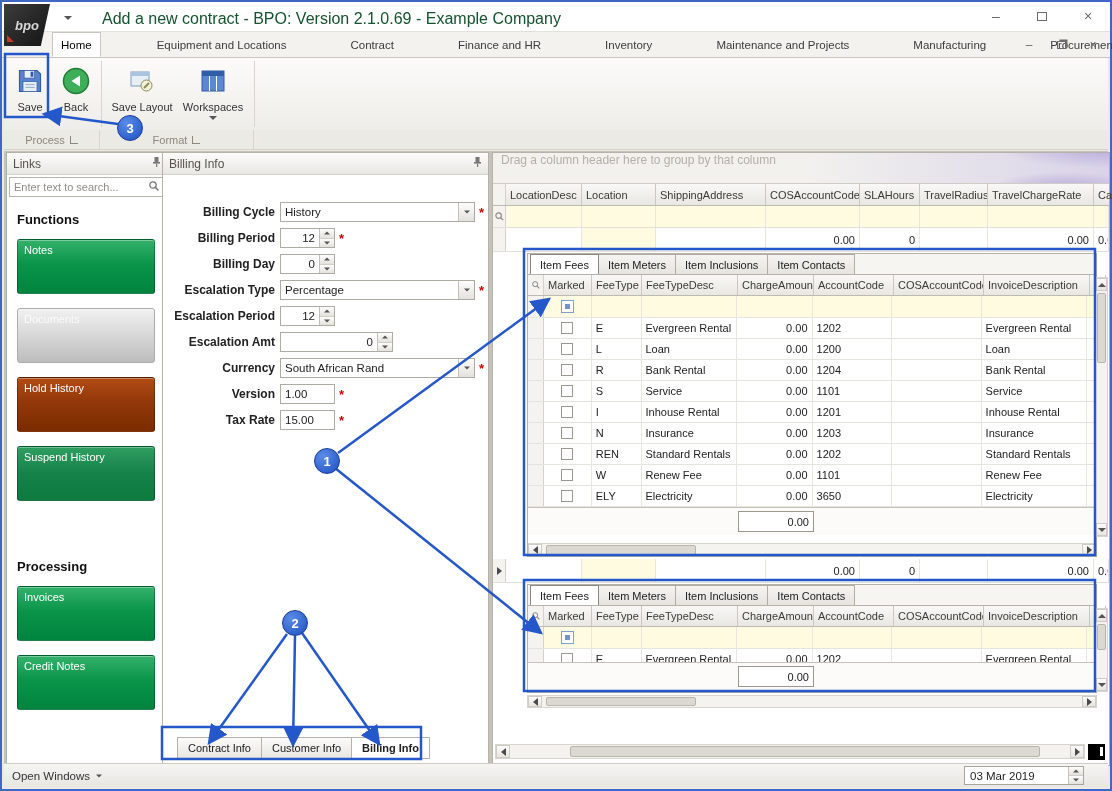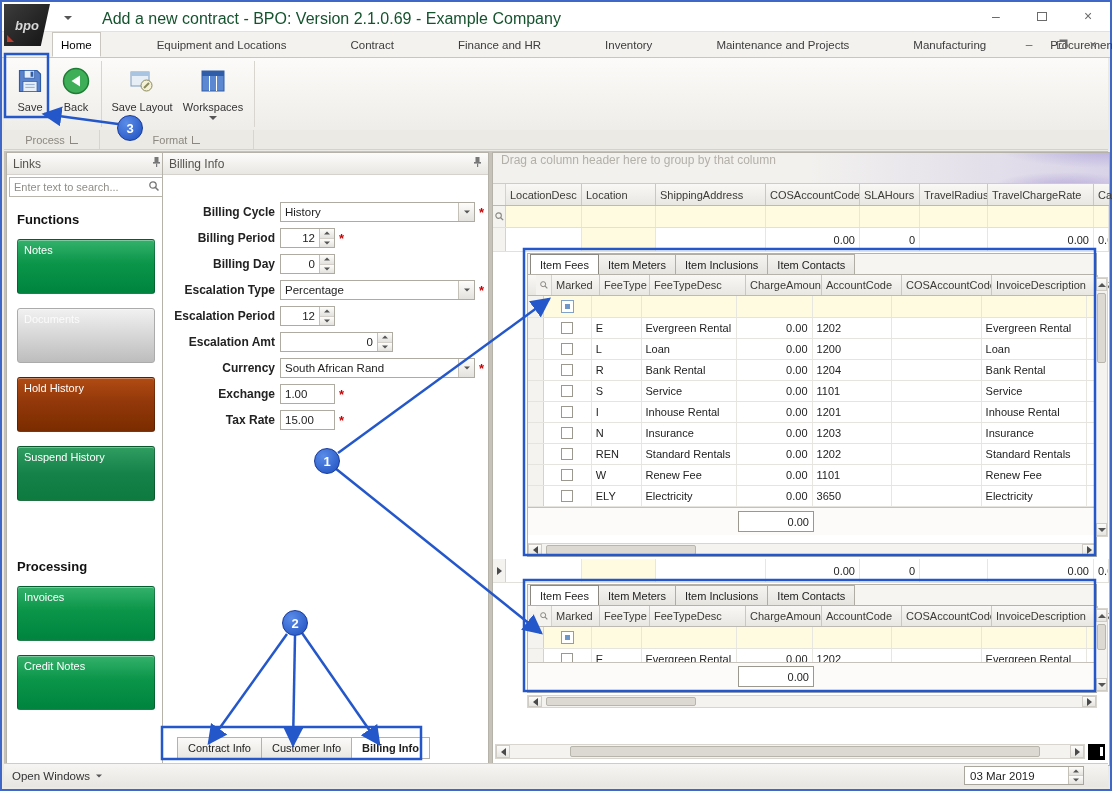--- a/index.html
+++ b/index.html
@@ -124,21 +124,21 @@
 
   
   .detail { position:absolute; left:34px; width:570px; background:#fff; border:1px solid #b5b2aa; display:flex; flex-direction:column; }
   .d1 { top:100px; height:304px; }
   .d2 { top:431px; height:109px; }
   .dtabs { display:flex; height:21px; background:#f6f5f2; border-bottom:1px solid #b5b2aa; padding-left:2px; flex:none; }
   .dtab { padding:0 9px; display:flex; align-items:center; font-size:11px; border:1px solid #b0ada5; border-bottom:none;
           background:linear-gradient(#f5f4f1,#e6e4df); margin-right:-1px; white-space:nowrap; }
   .dtab.active { background:#fff; border-color:#8a8880; z-index:1; }
   .drow { display:flex; border-bottom:1px solid #e6e4de; background:#fff; flex:none; }
-  .dheader { height:21px; background:linear-gradient(#f9f8f6,#e9e7e2); border-bottom:1px solid #bdbab2;padding-left:8px; }
+  .dheader { height:21px; background:linear-gradient(#f9f8f6,#e9e7e2); border-bottom:1px solid #bdbab2; }
   .dfilter { height:22px; background:#fffbe1; }
   .ddata { height:21px; }
   .dc { border-right:1px solid #e8e6e0; padding:0 4px; display:flex; align-items:center; overflow:hidden; font-size:11px; white-space:nowrap; }
   .dind { width:16px; padding:0; justify-content:center; background:#f4f3f0; border-right:1px solid #d5d2ca; flex:none; }
   .e1{width:48px;justify-content:center}.e2{width:50px}.e3{width:96px}.e4{width:76px}.e5{width:80px}.e6{width:90px}.e7{width:106px}.e8{flex:1}
   .dcols { display:flex; flex:1; height:100%; }
   .dcols > div { border-right:1px solid #cbc8c1; padding:0 4px; display:flex; align-items:center; overflow:hidden; white-space:nowrap; font-size:11px; color:#3b3a35; }
   .dcols > div:nth-of-type(1){width:48px}.dcols > div:nth-of-type(2){width:50px}.dcols > div:nth-of-type(3){width:96px}
   .dcols > div:nth-of-type(4){width:76px}.dcols > div:nth-of-type(5){width:80px}.dcols > div:nth-of-type(6){width:90px}
   .dcols > div:nth-of-type(7){width:106px}.dcols > div:nth-of-type(8){flex:1}
@@ -468,21 +468,21 @@
             <span class="fval">South African Rand</span>
             <span class="dd">
               <i class="tri-down t"></i>
             </span>
 
           </div>
           <span class="star">*</span>
         </div>
 
         <div class="frow">
-          <div class="flabel">Exchange</div>
+          <div class="flabel">Version</div>
           <div class="fc text narrow">
             <span class="fval">1.00</span>
 
           </div>
           <span class="star">*</span>
         </div>
 
         <div class="frow">
           <div class="flabel">Tax Rate</div>
           <div class="fc text narrow">

